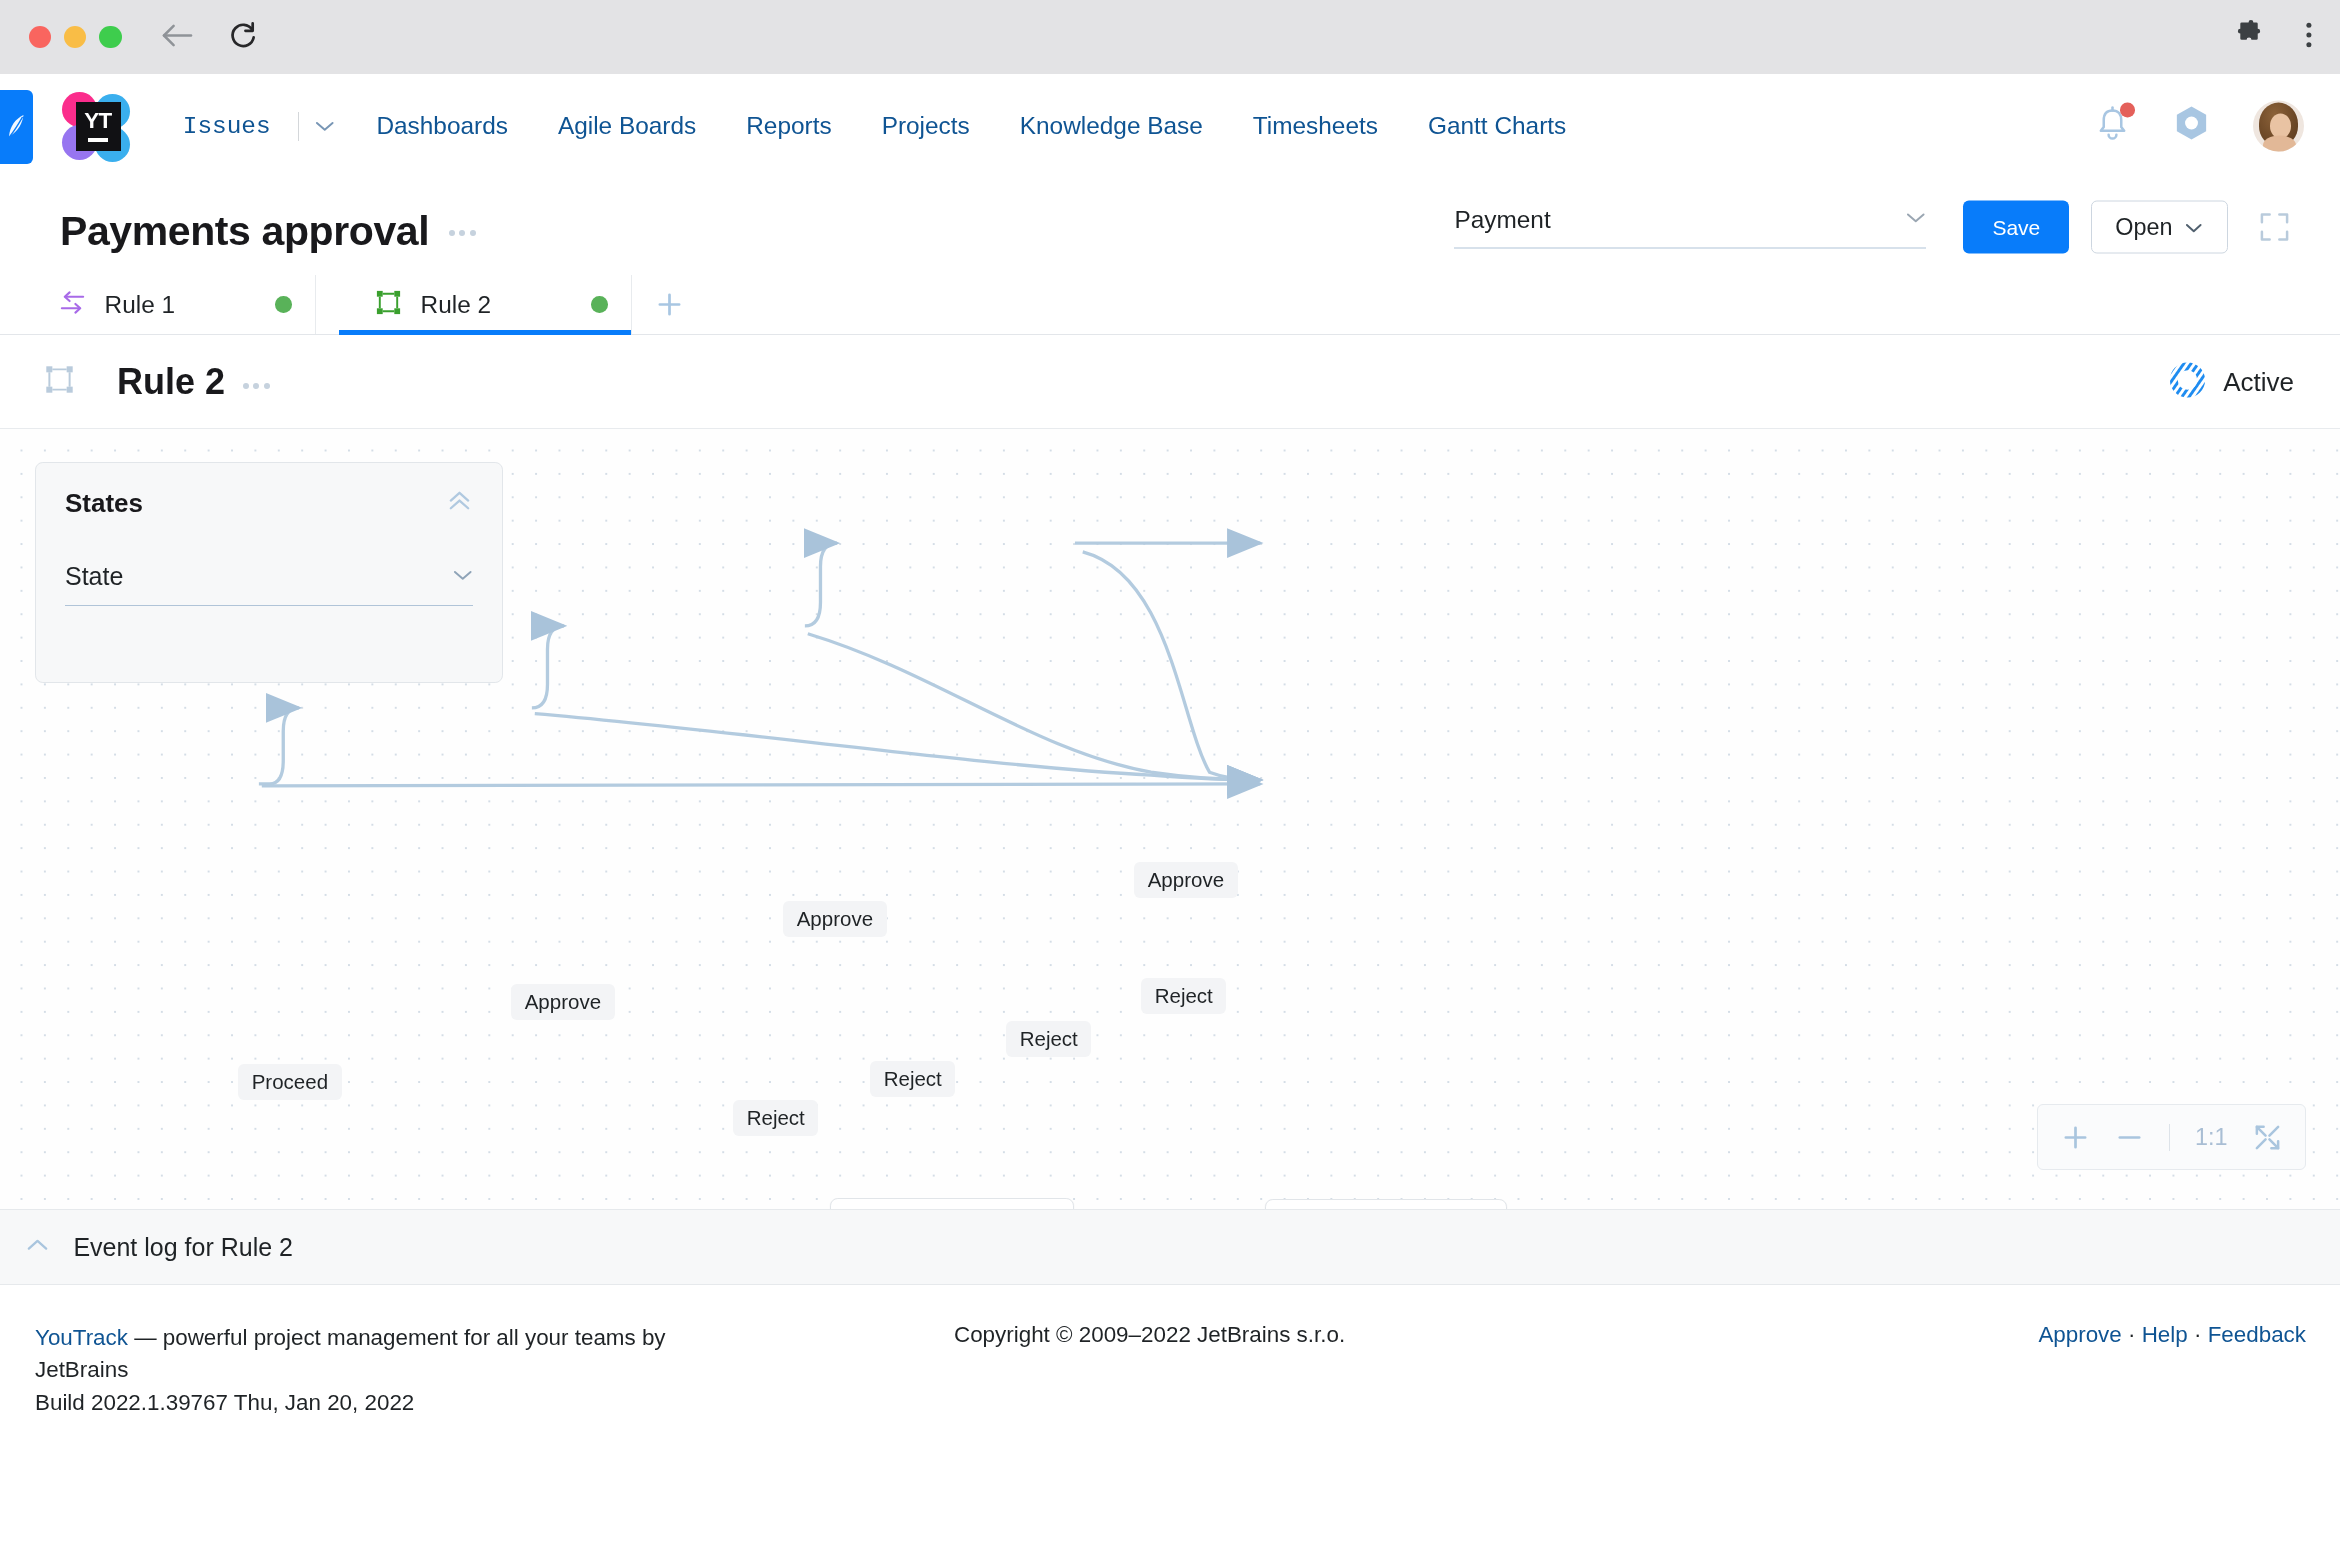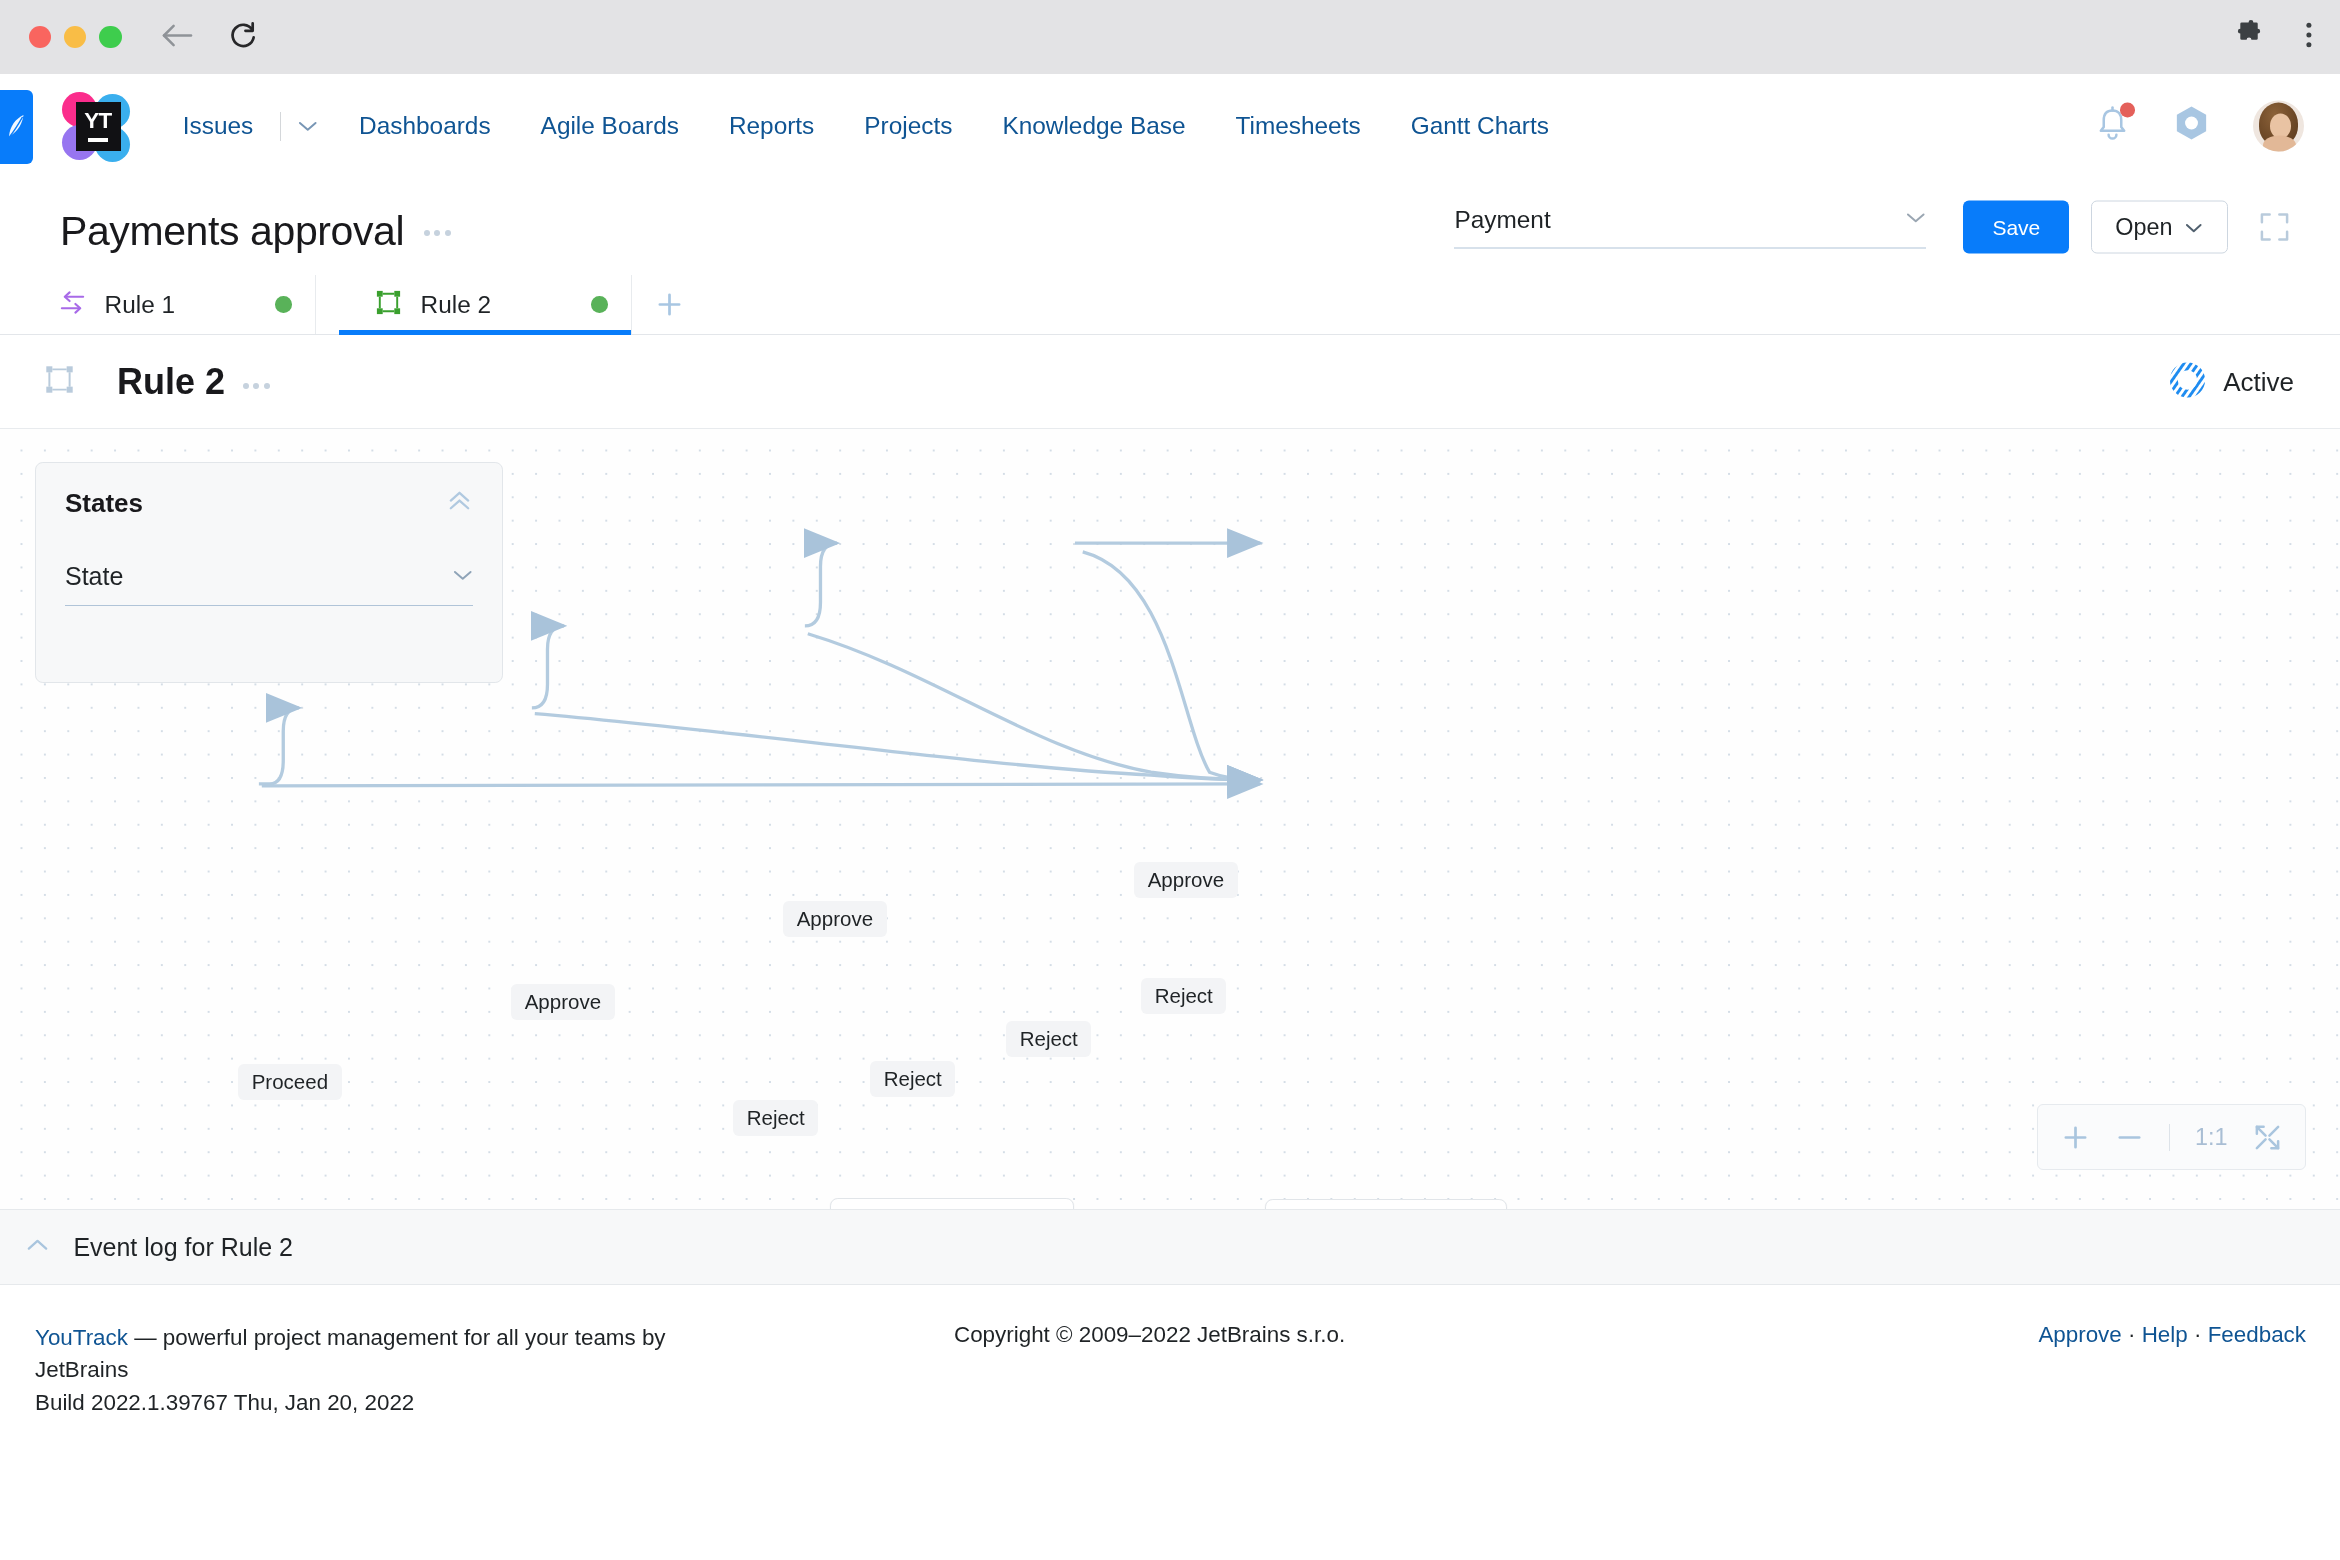--- a/index.html
+++ b/index.html
@@ -76,21 +76,21 @@
     margin-left: 43px;
     gap: 0;
   }
   .navlink {
     color: #0f5493;
     font-size: 24.4px;
     padding: 0 25px;
     text-decoration: none;
     white-space: nowrap;
   }
-  .navlink:first-child { padding-left: 7.8px; }
+  .navlink:first-child { padding-left: 7.8px; font-family: Liberation Mono, monospace; }
   .issues-group { display: flex; align-items: center; }
   .issues-sep {
     width: 1px; height: 29px; background: #d4d7da; margin: 0 2px;
   }
   .issues-caret {
     padding: 0 15.6px 0 13.7px;
     display: flex; align-items: center;
   }
   .topnav-right {
     position: absolute; right: 37px; top: 50%;
@@ -132,21 +132,21 @@
   .pagehead {
     height: 96px;
     display: flex;
     align-items: center;
     padding: 0 59px 0 60px;
     position: relative;
     background: #fff;
   }
   .pagetitle {
     font-size: 41px;
-    font-weight: 400;
+    font-weight: 700;
     letter-spacing: -0.4px;
     color: #19191c;
     margin-top: 8px;
   }
   .ellipsis-btn {
     margin-left: 19.5px;
     display: flex; gap: 4.9px; align-items: center;
     padding-top: 11.7px;
   }
   .ell-dot { width: 5.9px; height: 5.9px; border-radius: 50%; background: #c6d2de; }

